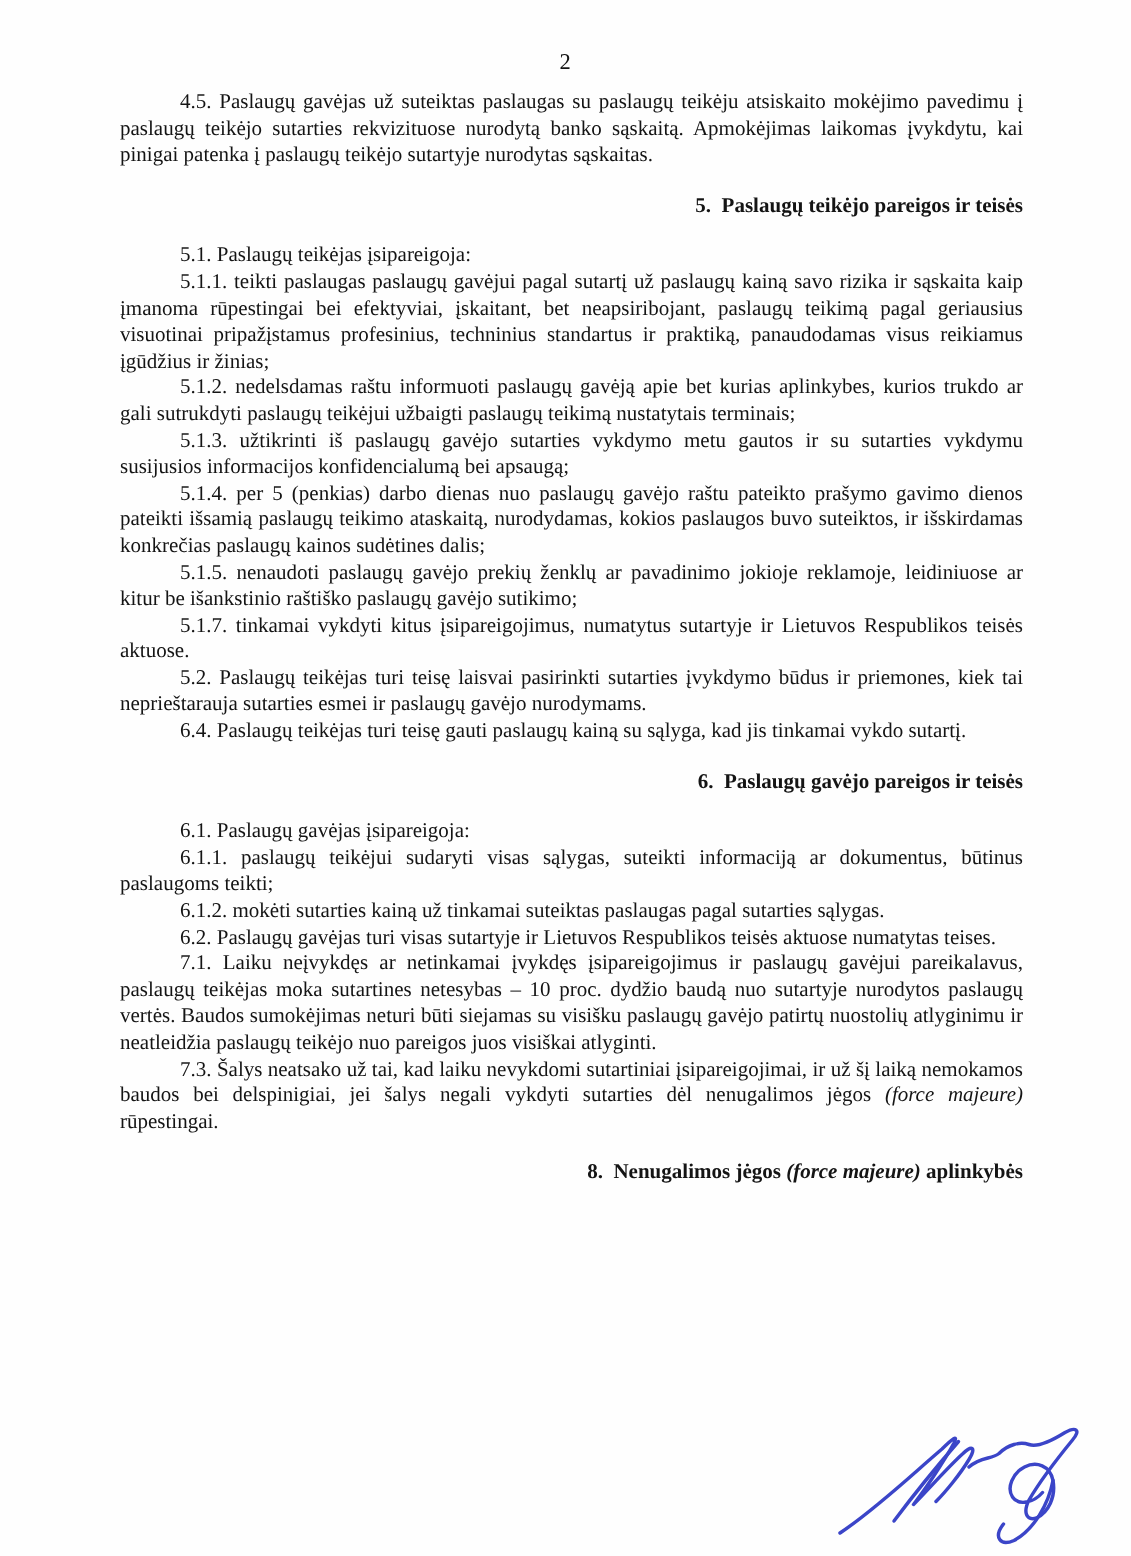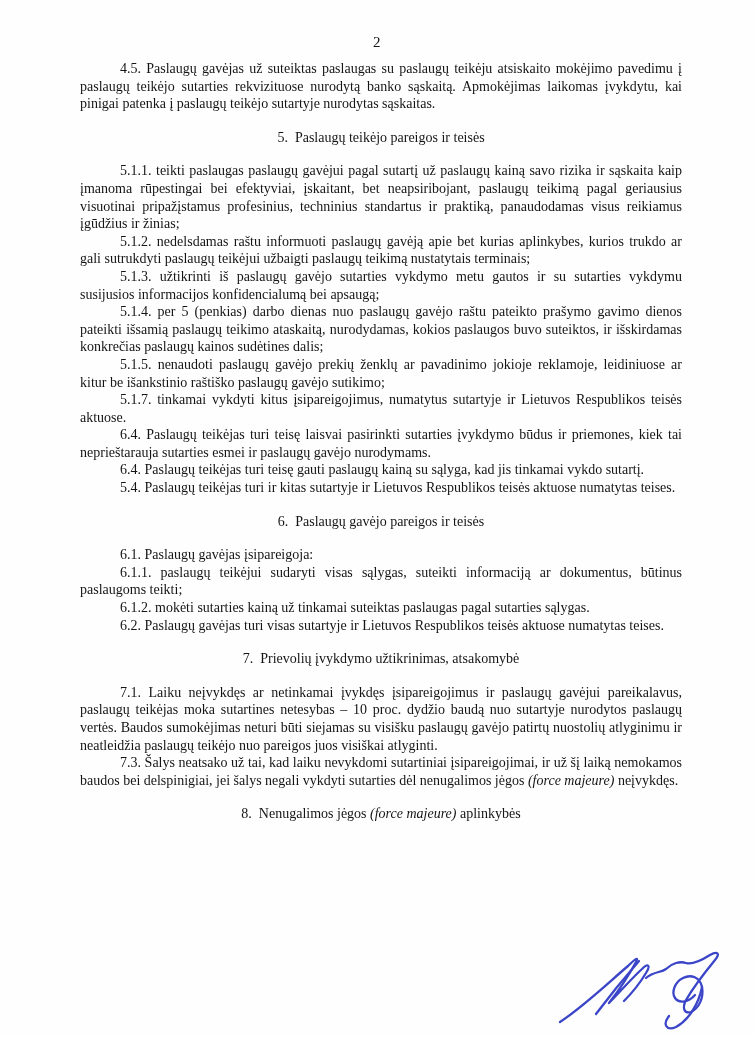--- a/index.html
+++ b/index.html
@@ -26,23 +26,23 @@
     margin: 9px 72px 0 80px; 
     font-size: 14px;
     line-height: 17.6px;
     text-align: justify;
   }
   p.para {
     text-indent: 40px;
     margin: 0;
   }
   p.heading {
-    text-align: center;
+    text-align: right;
     text-indent: 0;
-    font-weight: normal;
+    font-weight: bold;
     margin: 16px 0 16px 0;
   }
   .italic { font-style: italic; }
   .signature-wrap {
     position: absolute;
     left: 550px;
     top: 928px;
     width: 200px;
     height: 108px;
   }
@@ -57,37 +57,36 @@
 </head>
 <body>
 
 <div class="page">
 
   <div class="page-number">2</div>
 
   <div class="doc-body">
       <p class="para"><span>4.5. Paslaugų gavėjas už suteiktas paslaugas su paslaugų teikėju atsiskaito mokėjimo pavedimu į paslaugų teikėjo sutarties rekvizituose nurodytą banko sąskaitą. Apmokėjimas laikomas įvykdytu, kai pinigai patenka į paslaugų teikėjo sutartyje nurodytas sąskaitas.</span></p>
       <p class="heading"><span>5.&nbsp;&nbsp;Paslaugų teikėjo pareigos ir teisės</span></p>
+      <p class="para"><span>5.1.&nbsp;Paslaugų teikėjas įsipareigoja:</span></p>
       <p class="para"><span>5.1.1.&nbsp;teikti paslaugas paslaugų gavėjui pagal sutartį už paslaugų kainą savo rizika ir sąskaita kaip įmanoma rūpestingai bei efektyviai, įskaitant, bet neapsiribojant, paslaugų teikimą pagal geriausius visuotinai pripažįstamus profesinius, techninius standartus ir praktiką, panaudodamas visus reikiamus įgūdžius ir žinias;</span></p>
       <p class="para"><span>5.1.2.&nbsp;nedelsdamas raštu informuoti paslaugų gavėją apie bet kurias aplinkybes, kurios trukdo ar gali sutrukdyti paslaugų teikėjui užbaigti paslaugų teikimą nustatytais terminais;</span></p>
       <p class="para"><span>5.1.3.&nbsp;užtikrinti iš paslaugų gavėjo sutarties vykdymo metu gautos ir su sutarties vykdymu susijusios informacijos konfidencialumą bei apsaugą;</span></p>
       <p class="para"><span>5.1.4.&nbsp;per 5 (penkias) darbo dienas nuo paslaugų gavėjo raštu pateikto prašymo gavimo dienos pateikti išsamią paslaugų teikimo ataskaitą, nurodydamas, kokios paslaugos buvo suteiktos, ir išskirdamas konkrečias paslaugų kainos sudėtines dalis;</span></p>
       <p class="para"><span>5.1.5.&nbsp;nenaudoti paslaugų gavėjo prekių ženklų ar pavadinimo jokioje reklamoje, leidiniuose ar kitur be išankstinio raštiško paslaugų gavėjo sutikimo;</span></p>
       <p class="para"><span>5.1.7.&nbsp;tinkamai vykdyti kitus įsipareigojimus, numatytus sutartyje ir Lietuvos Respublikos teisės aktuose.</span></p>
-      <p class="para"><span>6.4. Paslaugų teikėjas turi teisę laisvai pasirinkti sutarties įvykdymo būdus ir priemones, kiek tai neprieštarauja sutarties esmei ir paslaugų gavėjo nurodymams.</span></p>
+      <p class="para"><span>5.2. Paslaugų teikėjas turi teisę laisvai pasirinkti sutarties įvykdymo būdus ir priemones, kiek tai neprieštarauja sutarties esmei ir paslaugų gavėjo nurodymams.</span></p>
       <p class="para"><span>6.4. Paslaugų teikėjas turi teisę gauti paslaugų kainą su sąlyga, kad jis tinkamai vykdo sutartį.</span></p>
-      <p class="para"><span>5.4. Paslaugų teikėjas turi ir kitas sutartyje ir Lietuvos Respublikos teisės aktuose numatytas teises.</span></p>
       <p class="heading"><span>6.&nbsp;&nbsp;Paslaugų gavėjo pareigos ir teisės</span></p>
       <p class="para"><span>6.1.&nbsp;Paslaugų gavėjas įsipareigoja:</span></p>
       <p class="para"><span>6.1.1.&nbsp;paslaugų teikėjui sudaryti visas sąlygas, suteikti informaciją ar dokumentus, būtinus paslaugoms teikti;</span></p>
       <p class="para"><span>6.1.2.&nbsp;mokėti sutarties kainą už tinkamai suteiktas paslaugas pagal sutarties sąlygas.</span></p>
       <p class="para"><span>6.2.&nbsp;Paslaugų gavėjas turi visas sutartyje ir Lietuvos Respublikos teisės aktuose numatytas teises.</span></p>
-      <p class="heading"><span>7.&nbsp;&nbsp;Prievolių įvykdymo užtikrinimas, atsakomybė</span></p>
       <p class="para"><span>7.1.&nbsp;Laiku neįvykdęs ar netinkamai įvykdęs įsipareigojimus ir paslaugų gavėjui pareikalavus, paslaugų teikėjas moka sutartines netesybas – 10 proc. dydžio baudą nuo sutartyje nurodytos paslaugų vertės. Baudos sumokėjimas neturi būti siejamas su visišku paslaugų gavėjo patirtų nuostolių atlyginimu ir neatleidžia paslaugų teikėjo nuo pareigos juos visiškai atlyginti.</span></p>
-      <p class="para"><span>7.3.&nbsp;Šalys neatsako už tai, kad laiku nevykdomi sutartiniai įsipareigojimai, ir už šį laiką nemokamos baudos bei delspinigiai, jei šalys negali vykdyti sutarties dėl nenugalimos jėgos </span><span class="italic">(force majeure)</span><span> neįvykdęs.</span></p>
+      <p class="para"><span>7.3.&nbsp;Šalys neatsako už tai, kad laiku nevykdomi sutartiniai įsipareigojimai, ir už šį laiką nemokamos baudos bei delspinigiai, jei šalys negali vykdyti sutarties dėl nenugalimos jėgos </span><span class="italic">(force majeure)</span><span> rūpestingai.</span></p>
       <p class="heading"><span>8.&nbsp;&nbsp;Nenugalimos jėgos </span><span class="italic">(force majeure)</span><span> aplinkybės</span></p>
     </div>
 
   <div class="signature-wrap">
     <svg viewBox="0 0 200 108" xmlns="http://www.w3.org/2000/svg">
       <path d="M10,94 C34,78 58,55 78,38 C85,31 89,28 86,34 C79,47 66,66 59,75 C68,66 82,50 92,41 C98,35 101,37 96,45 C90,55 80,67 74,73" stroke="#3b45c8"></path>
       <path d="M46,86 C58,70 75,49 89,33" stroke="#3b45c8"></path>
       <path d="M96,50 C104,43 111,45 116,41 C122,35 130,33 136,35 C142,37 152,32 160,27 C167,23 171,25 165,32 C156,43 143,60 136,72 C132,80 134,86 141,84 C149,80 154,70 152,59 C150,49 141,46 133,50 C125,54 121,64 125,70 C129,76 139,74 145,67" stroke="#3b45c8"></path>
       <path d="M152,59 C149,75 139,92 126,99 C117,103 112,97 119,88" stroke="#3b45c8"></path>
     </svg>

